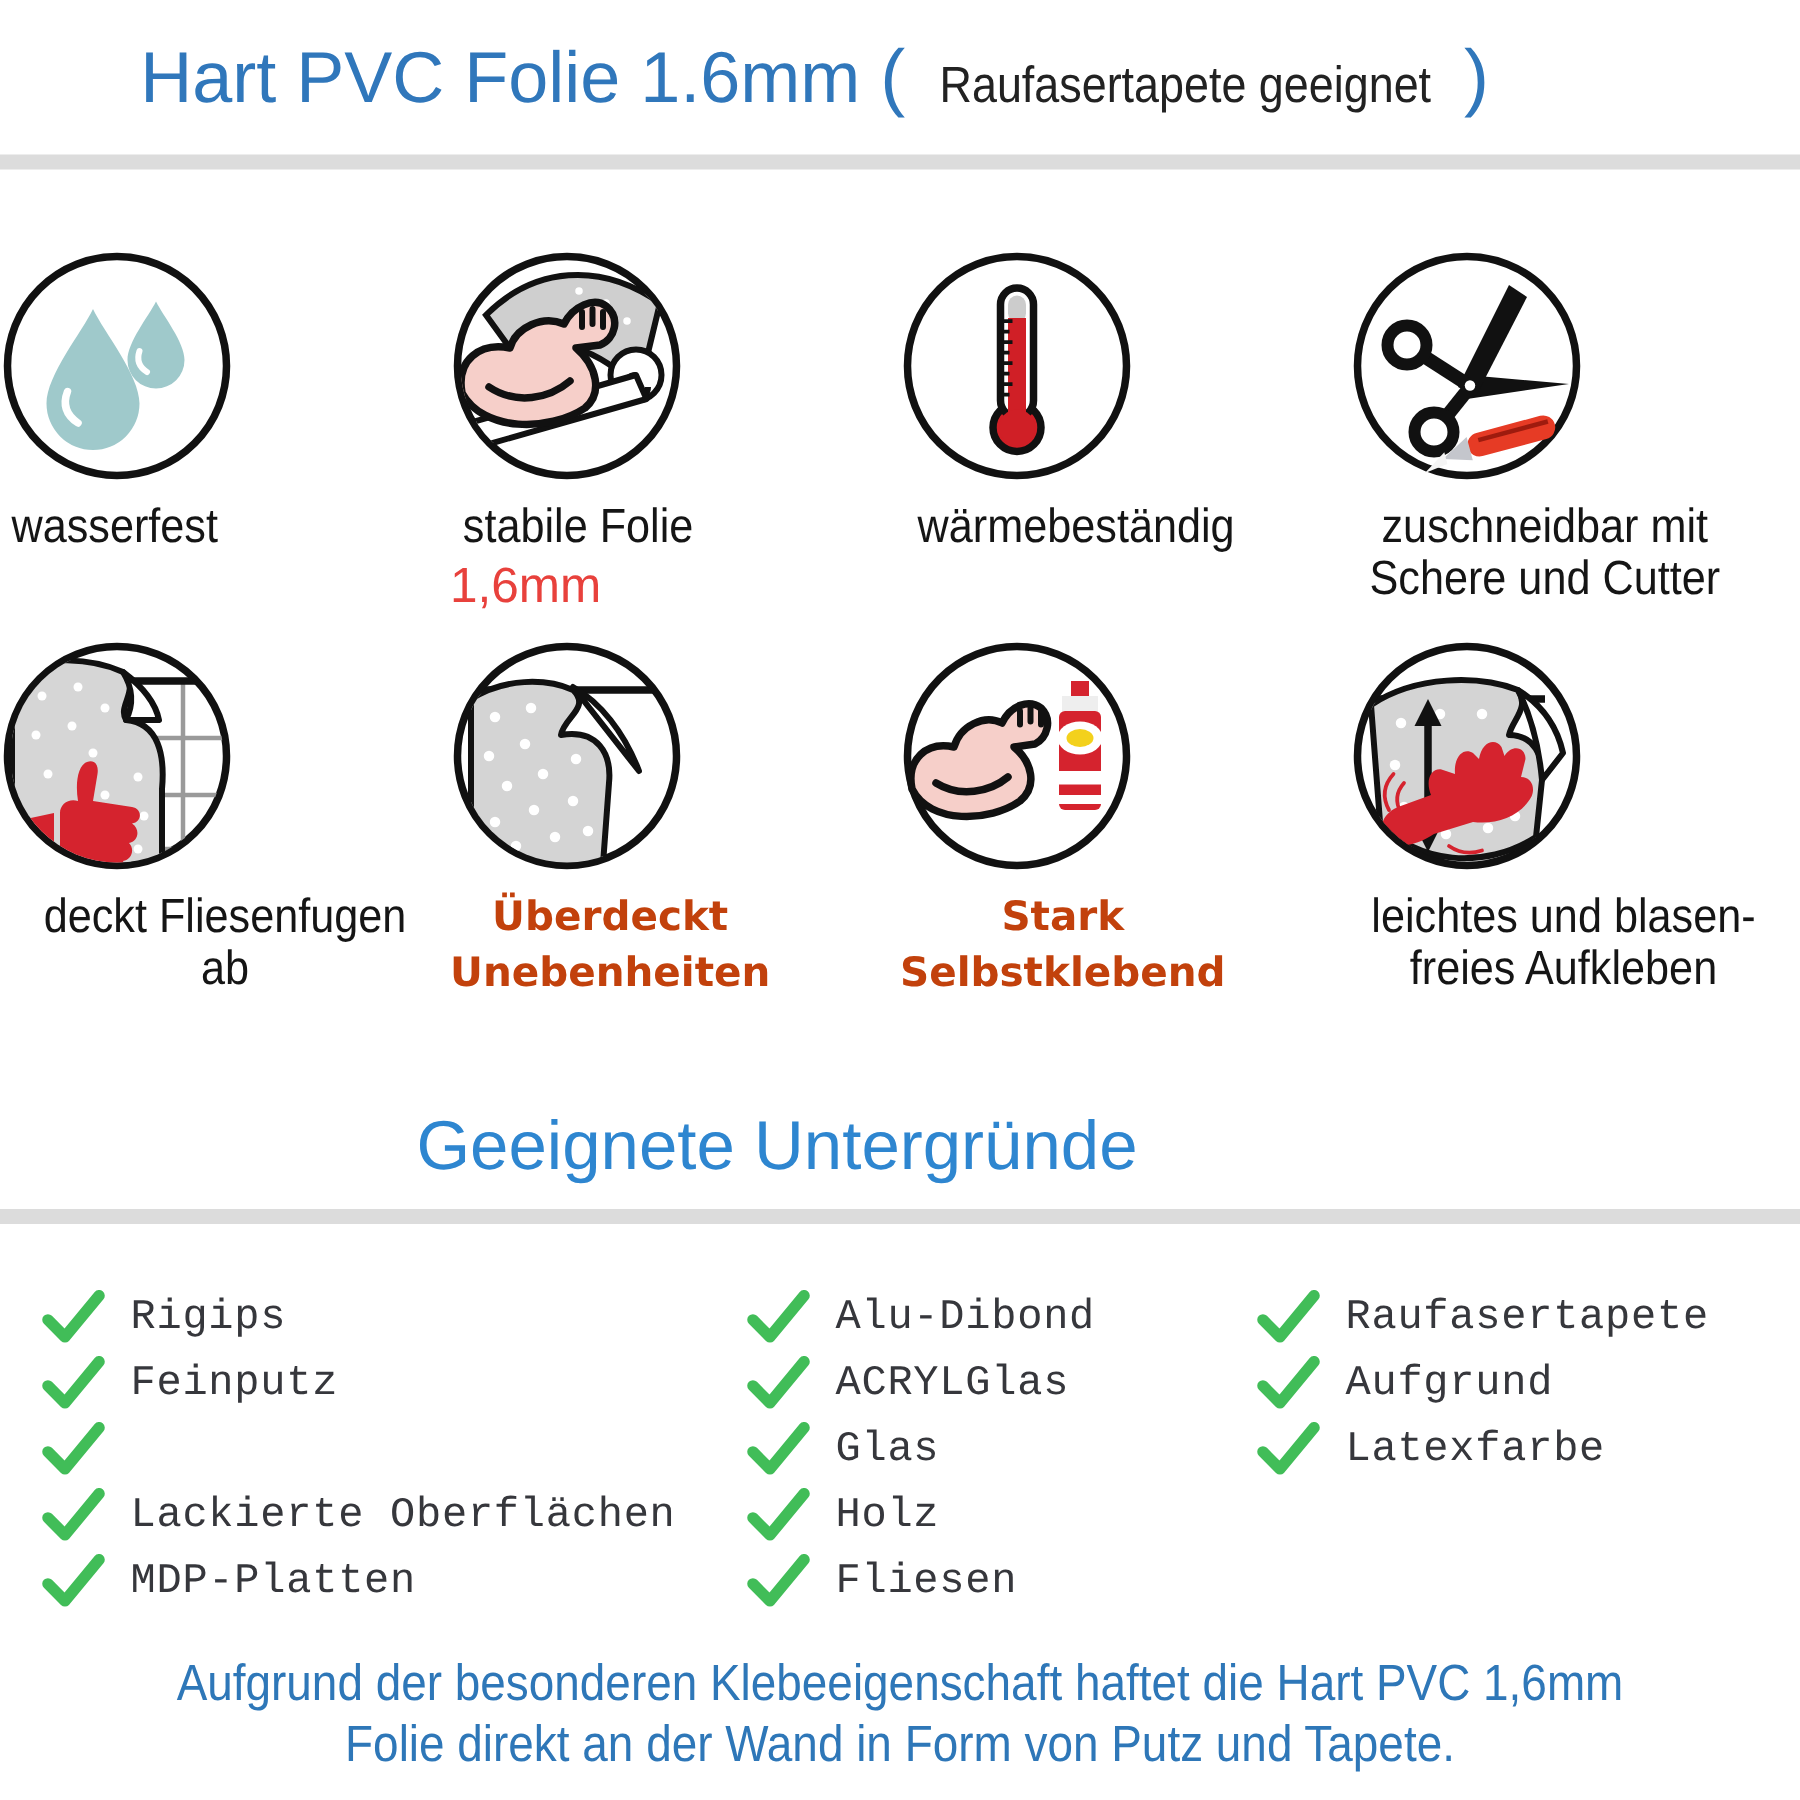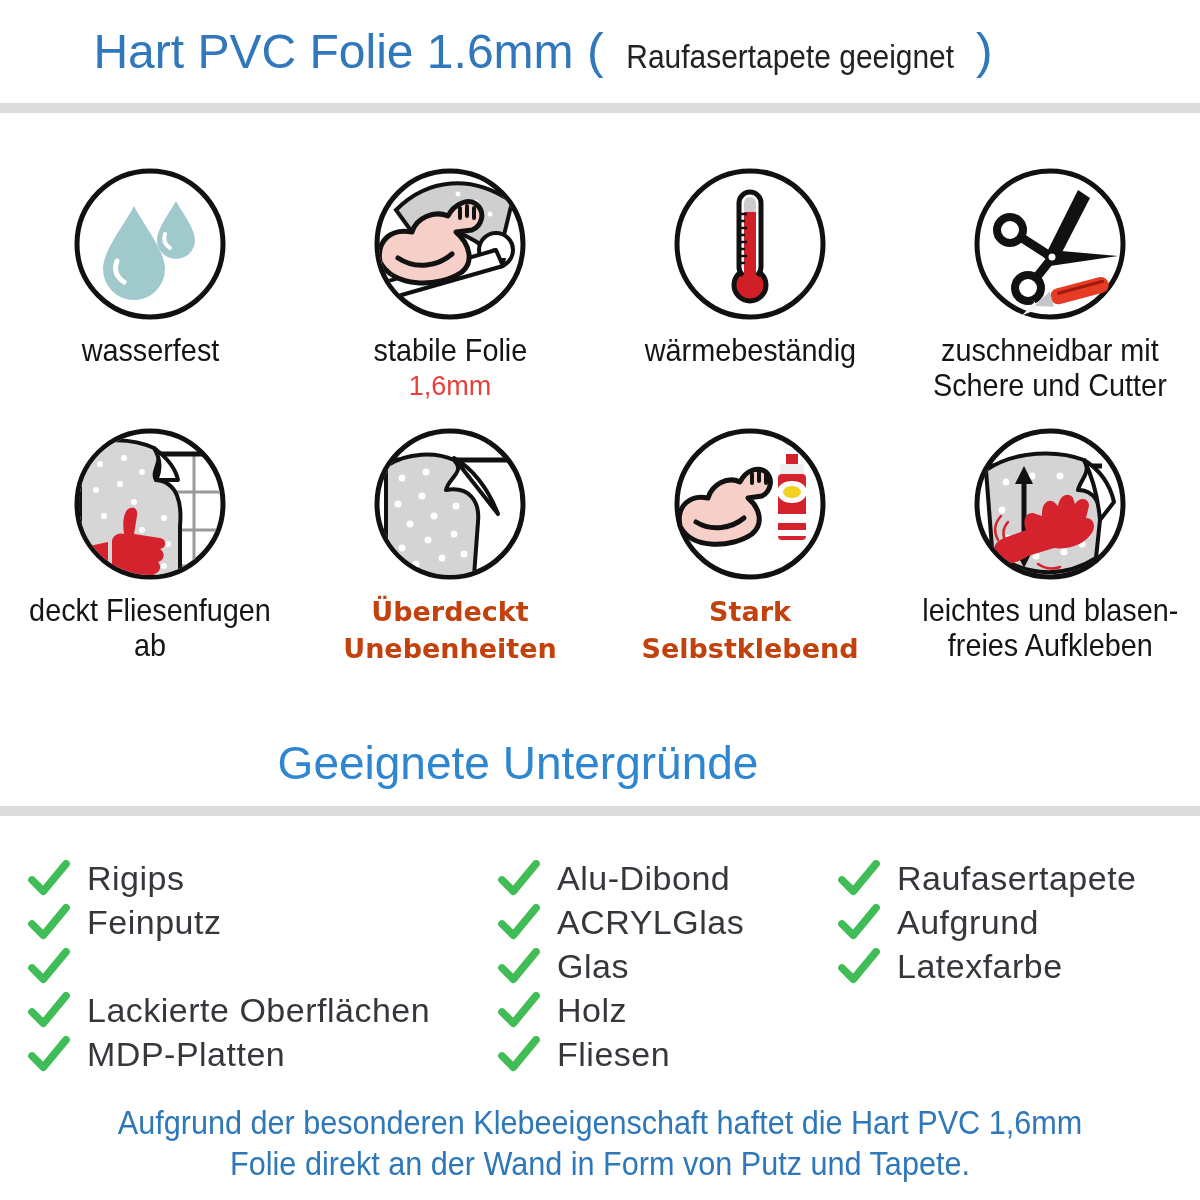--- a/index.html
+++ b/index.html
@@ -12,34 +12,34 @@
   .page{position:relative;width:1200px;height:1200px;background:#fff;overflow:hidden;
         font-family:"Liberation Sans",sans-serif;}
   .header{position:absolute;top:22px;left:0;width:1086px;text-align:center;white-space:nowrap;}
   .t-main{font-size:48px;color:var(--header-blue);}
   .t-paren{font-size:50px;color:var(--header-blue);}
   .t-sub{font-size:34px;color:#222;display:inline-block;transform:scaleX(.88);transform-origin:50% 60%;}
   .divider{position:absolute;left:0;width:1200px;height:10px;background:var(--divider-gray);}
   .d1{top:103px}.d2{top:806px}
   .frow{position:absolute;left:0;width:1200px;display:flex;}
   .r1{top:166px}.r2{top:426px}
-  .fcell{width:300px;display:flex;flex-direction:column;align-items:center;}
+  .fcell{width:300px;display:flex;flex-direction:column;align-items:flex-start;}
   .fic{width:156px;height:156px;}
   .flabel{margin-top:11px;font-size:32px;line-height:35px;color:#151515;text-align:center;
           transform:scaleX(.9);transform-origin:50% 0;}
   .flabel.bold{font-family:"DejaVu Sans",sans-serif;font-weight:700;font-size:27px;line-height:37px;
           transform:none;color:#c2410c;}
-  .fred{margin-top:3px;font-size:27px;color:var(--red-text);text-align:center;}
+  .fred{margin-top:3px;font-size:33px;color:var(--red-text);text-align:center;}
   .section-title{position:absolute;top:736px;left:0;width:1036px;text-align:center;
           font-size:46px;color:var(--section-blue);}
   .col{position:absolute;top:856px;display:flex;flex-direction:column;}
   .col1{left:28px}.col2{left:498px}.col3{left:838px}
   .check-item{height:44px;display:flex;align-items:center;gap:17px;}
   .chk{width:42px;height:36px;flex:0 0 auto;}
-  .check-item span{font-size:34px;color:var(--text-dark);letter-spacing:.5px;}
+  .check-item span{font-size:28px;color:var(--text-dark);letter-spacing:.5px;font-family:Liberation Mono, monospace;}
   .footer{position:absolute;top:1102px;left:0;width:1200px;text-align:center;
           color:var(--footer-blue);font-size:34px;line-height:41px;}
   .footer div{transform:scaleX(.9);transform-origin:50% 50%;}
   svg{display:block}
 </style>
 </head>
 <body>
 
 <div class="page">
 

